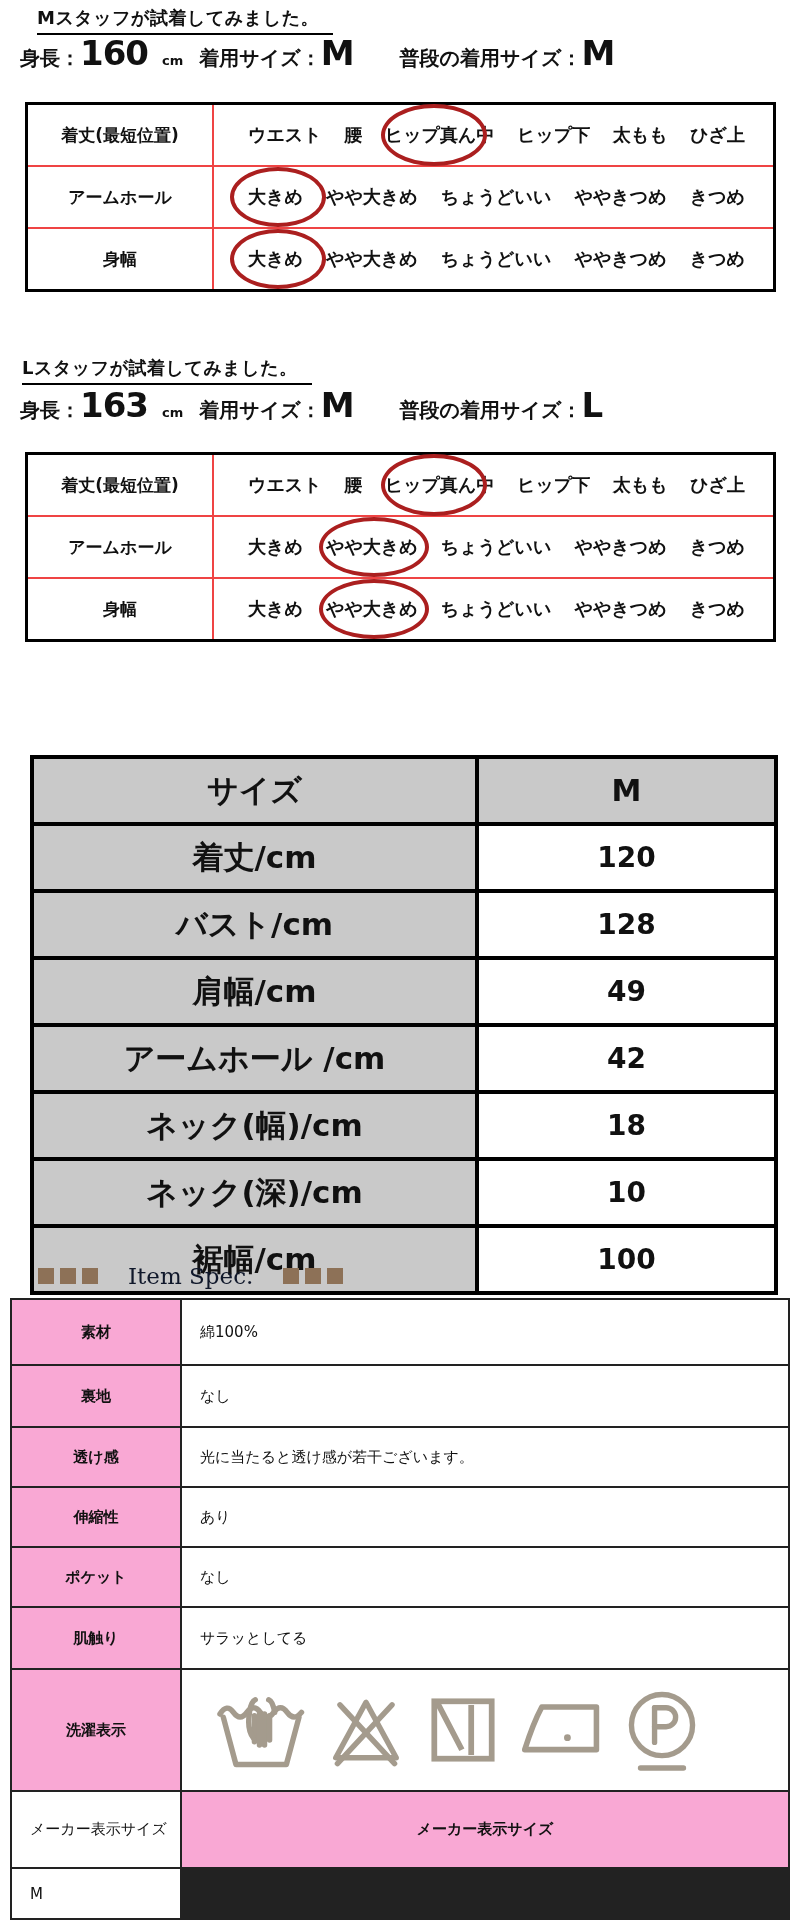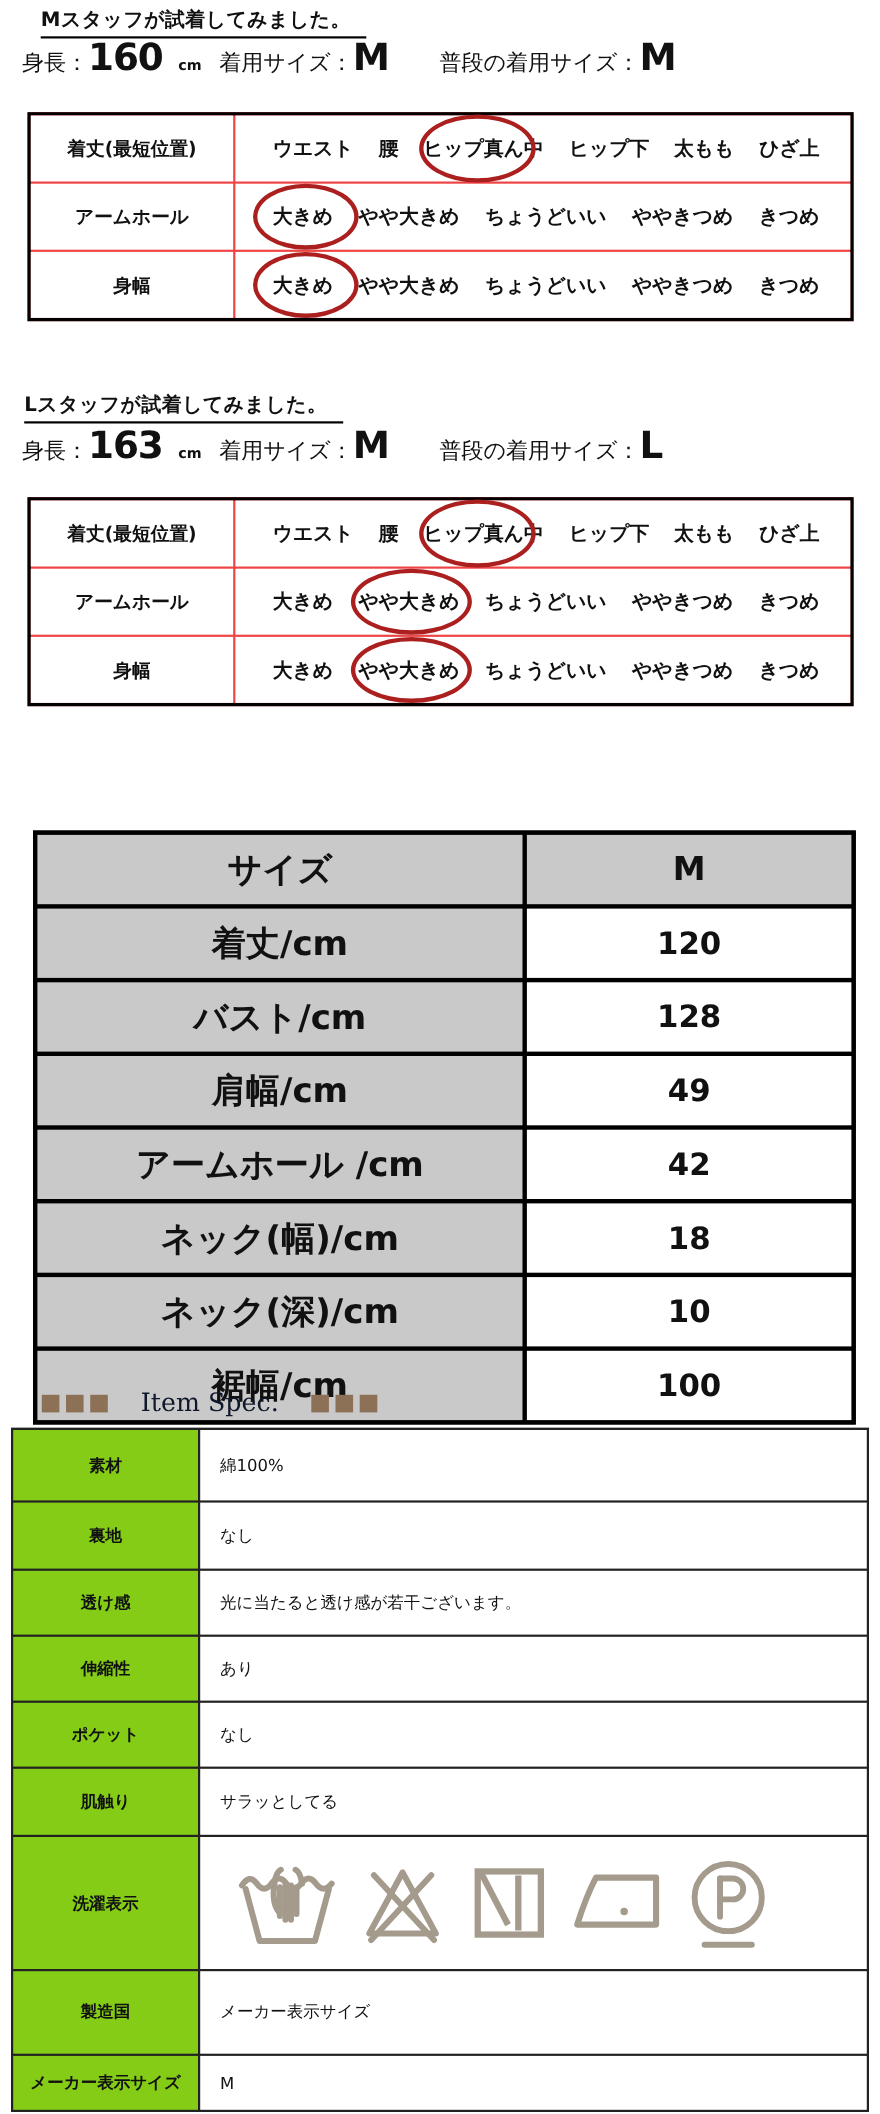--- a/index.html
+++ b/index.html
@@ -6,21 +6,21 @@
   body{font-family:"DejaVu Sans","Liberation Sans",sans-serif;color:#111;}
   .page{position:relative;width:800px;height:1922px;background:#fff;overflow:hidden;}
   .abs{position:absolute;}
 
   
   .heading{display:inline-block;font-size:18px;font-weight:bold;letter-spacing:.5px;
            border-bottom:2px solid #000;padding:0 14px 3px 0;}
 
   
   .stats{display:flex;align-items:baseline;}
-  .st-label{font-size:20px;font-weight:normal;}
+  .st-label{font-size:20px;font-weight:bold;}
   .st-big{font-size:34px;font-weight:bold;line-height:1;letter-spacing:-1px;}
   .st-unit{font-size:13px;font-weight:bold;margin-left:14px;}
   .gap-a{margin-left:16px;}
   .gap-b{margin-left:46px;}
 
   
   .fit-table{display:grid;grid-template-columns:184px 1fr;grid-auto-rows:60px;gap:2px;
              background:#ef4444;border:3px solid #000;width:751px;box-sizing:border-box;}
   .fit-label{background:#fff;display:flex;align-items:center;justify-content:center;
              font-size:17px;font-weight:bold;}
@@ -45,21 +45,21 @@
   .spec-header{display:flex;align-items:center;}
   .sqg{display:flex;}
   .sq{width:16px;height:16px;background:#8d7157;margin-right:6px;}
   .spec-title{font-family:"DejaVu Serif","Liberation Serif",serif;font-size:23px;
               color:#0f172a;margin:0 30px 0 24px;}
 
   
   .spec-table{display:grid;grid-template-columns:168px 1fr;
               grid-template-rows:64px 60px 58px 58px 58px 60px 120px 75px 49px;
               gap:2px;background:#222;border:2px solid #222;width:780px;box-sizing:border-box;}
-  .sp-label{background:#84cc16;display:flex;align-items:center;justify-content:center;
+  .sp-label{background:#f9a8d4;display:flex;align-items:center;justify-content:center;
             font-size:15px;font-weight:bold;text-align:center;}
   .sp-value{background:#fff;display:flex;align-items:center;padding-left:18px;font-size:15px;}
   .icons-row{gap:12px;padding-left:32px;}
   svg.care{display:block;}
 </style>
 </head>
 <body>
 
 <div class="page">
 
@@ -228,19 +228,18 @@
       </svg>
 
       <svg class="care" width="76" height="86" viewBox="0 0 92 104" fill="none" stroke="#a49b8d" stroke-width="6.5" stroke-linecap="round">
         <circle cx="46" cy="46" r="37"></circle>
         <path d="M37,25 V67"></path>
         <path d="M37,25 H51 A11.5,11.5 0 0 1 51,48 H37"></path>
         <path d="M20,98 H72"></path>
       </svg>
     </div>
 
-    <div class="sp-label">製造国</div>
     <div class="sp-value">メーカー表示サイズ</div>
     <div class="sp-label">メーカー表示サイズ</div>
     <div class="sp-value">M</div>
   </div>
 
 </div>
 
 </body></html>

